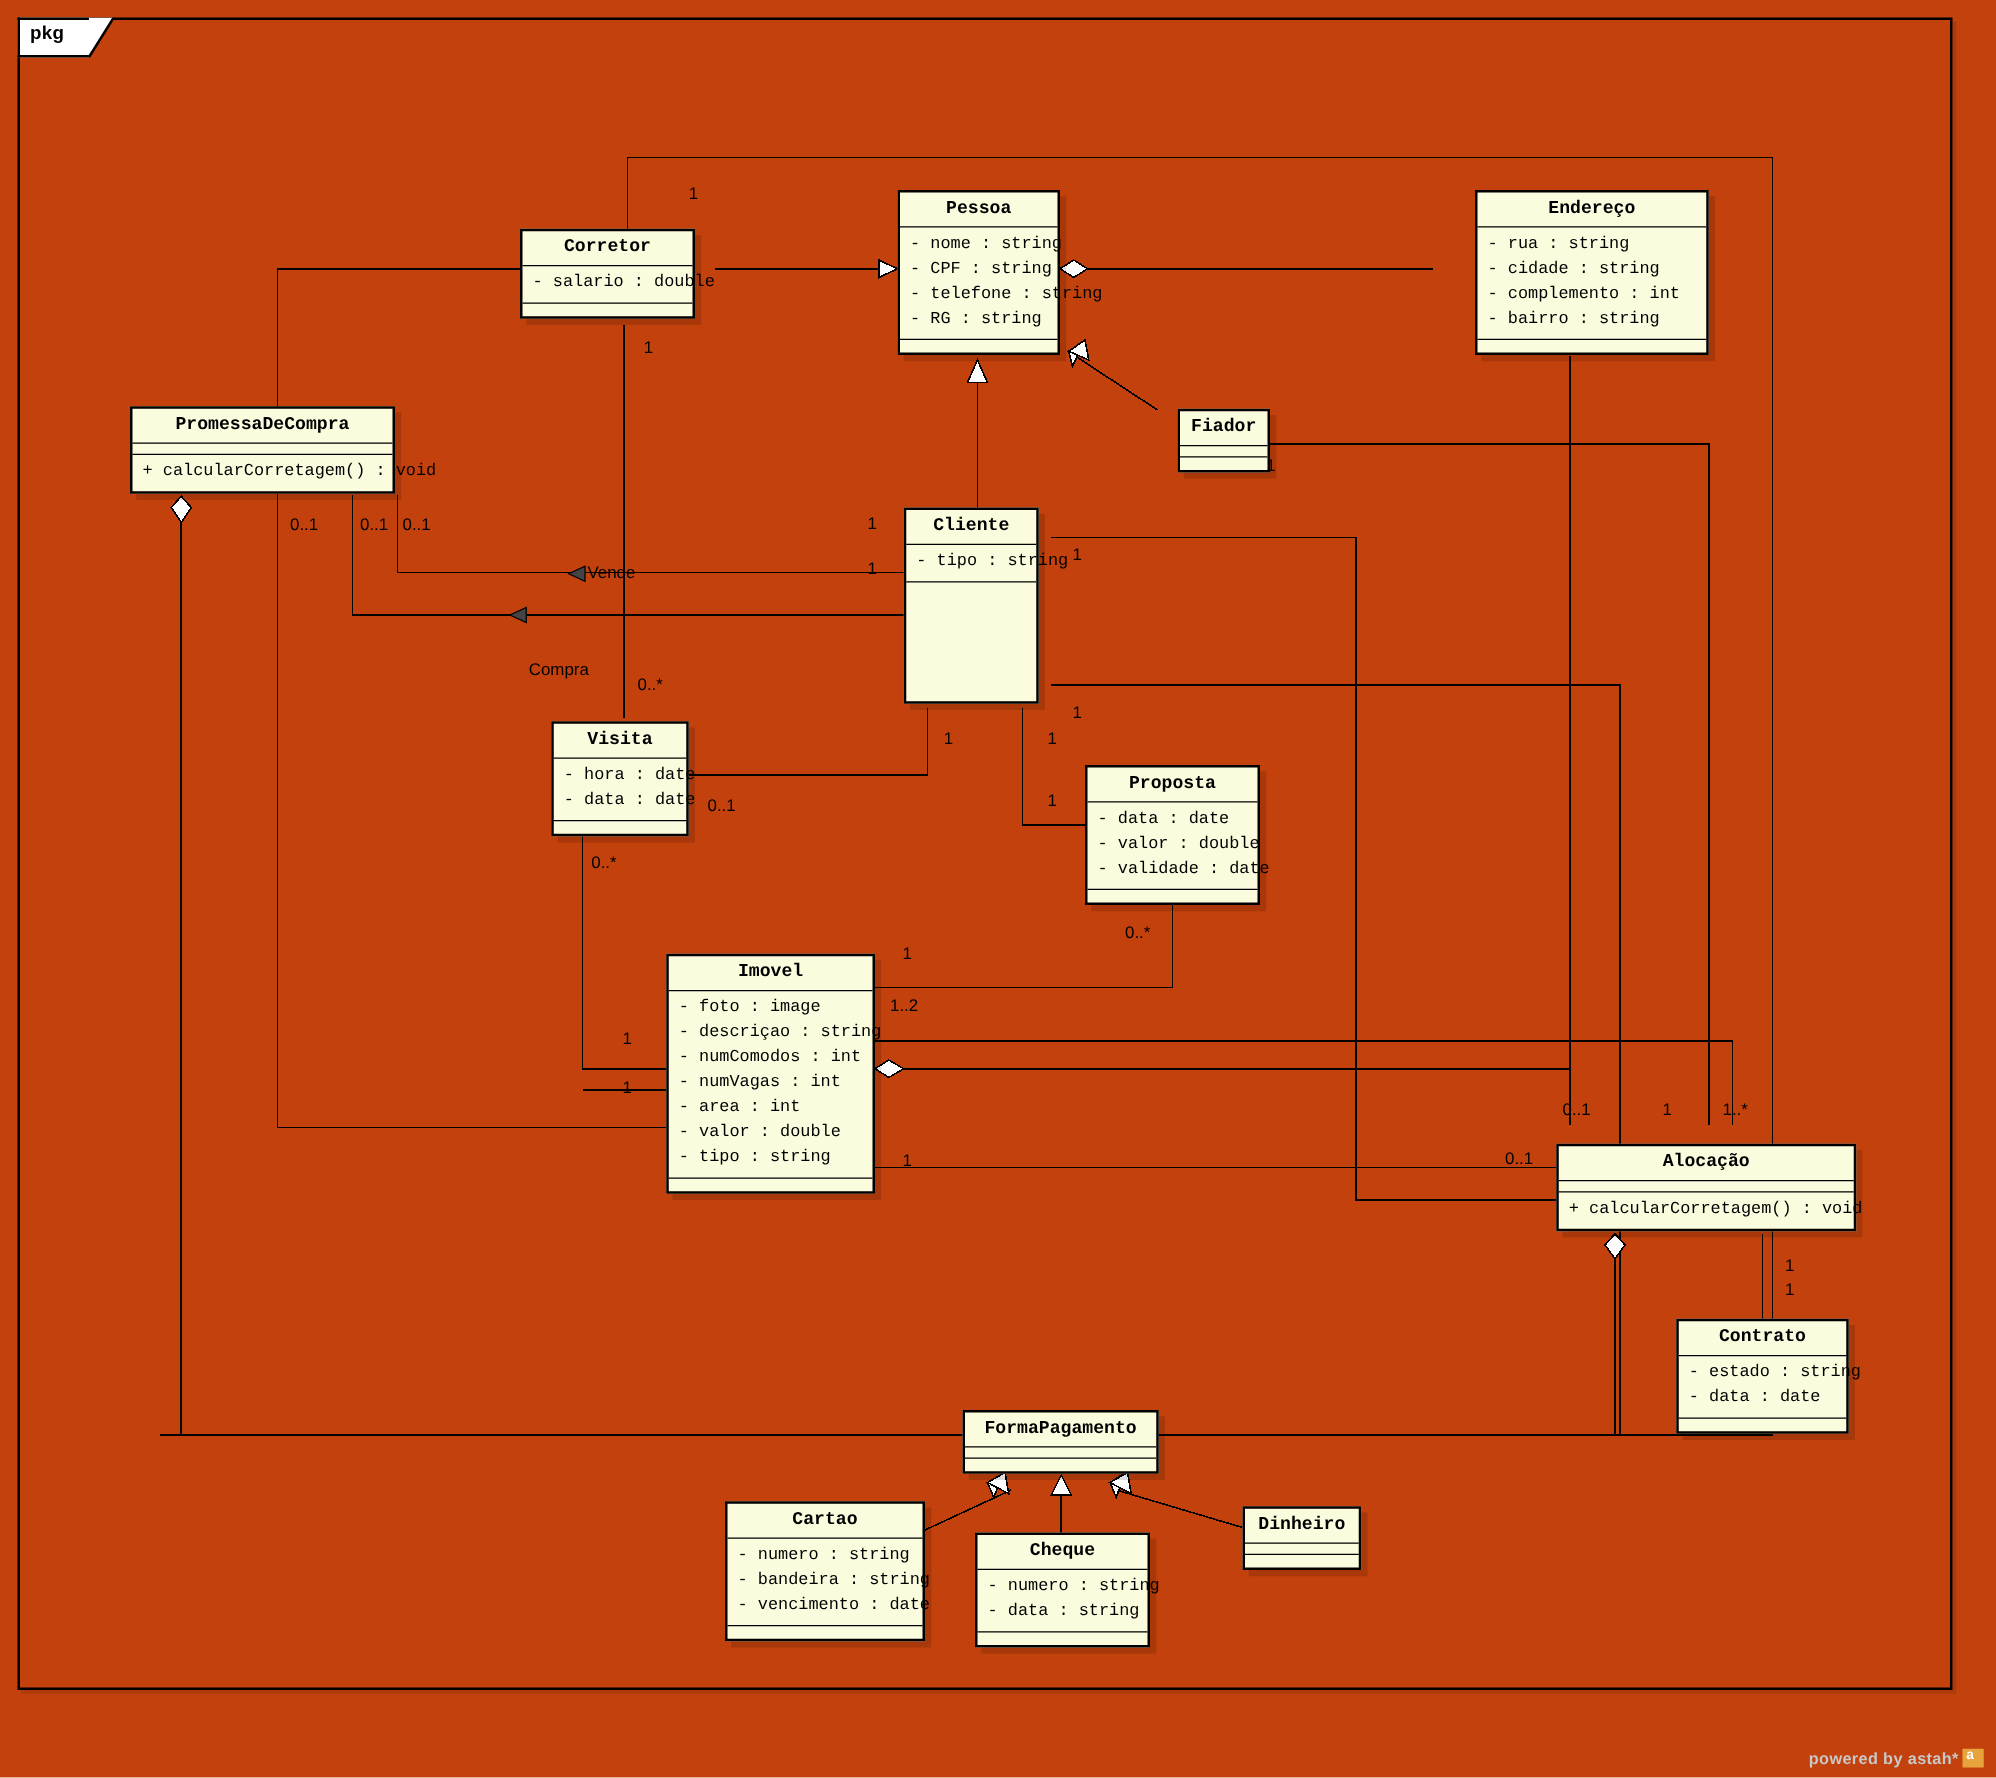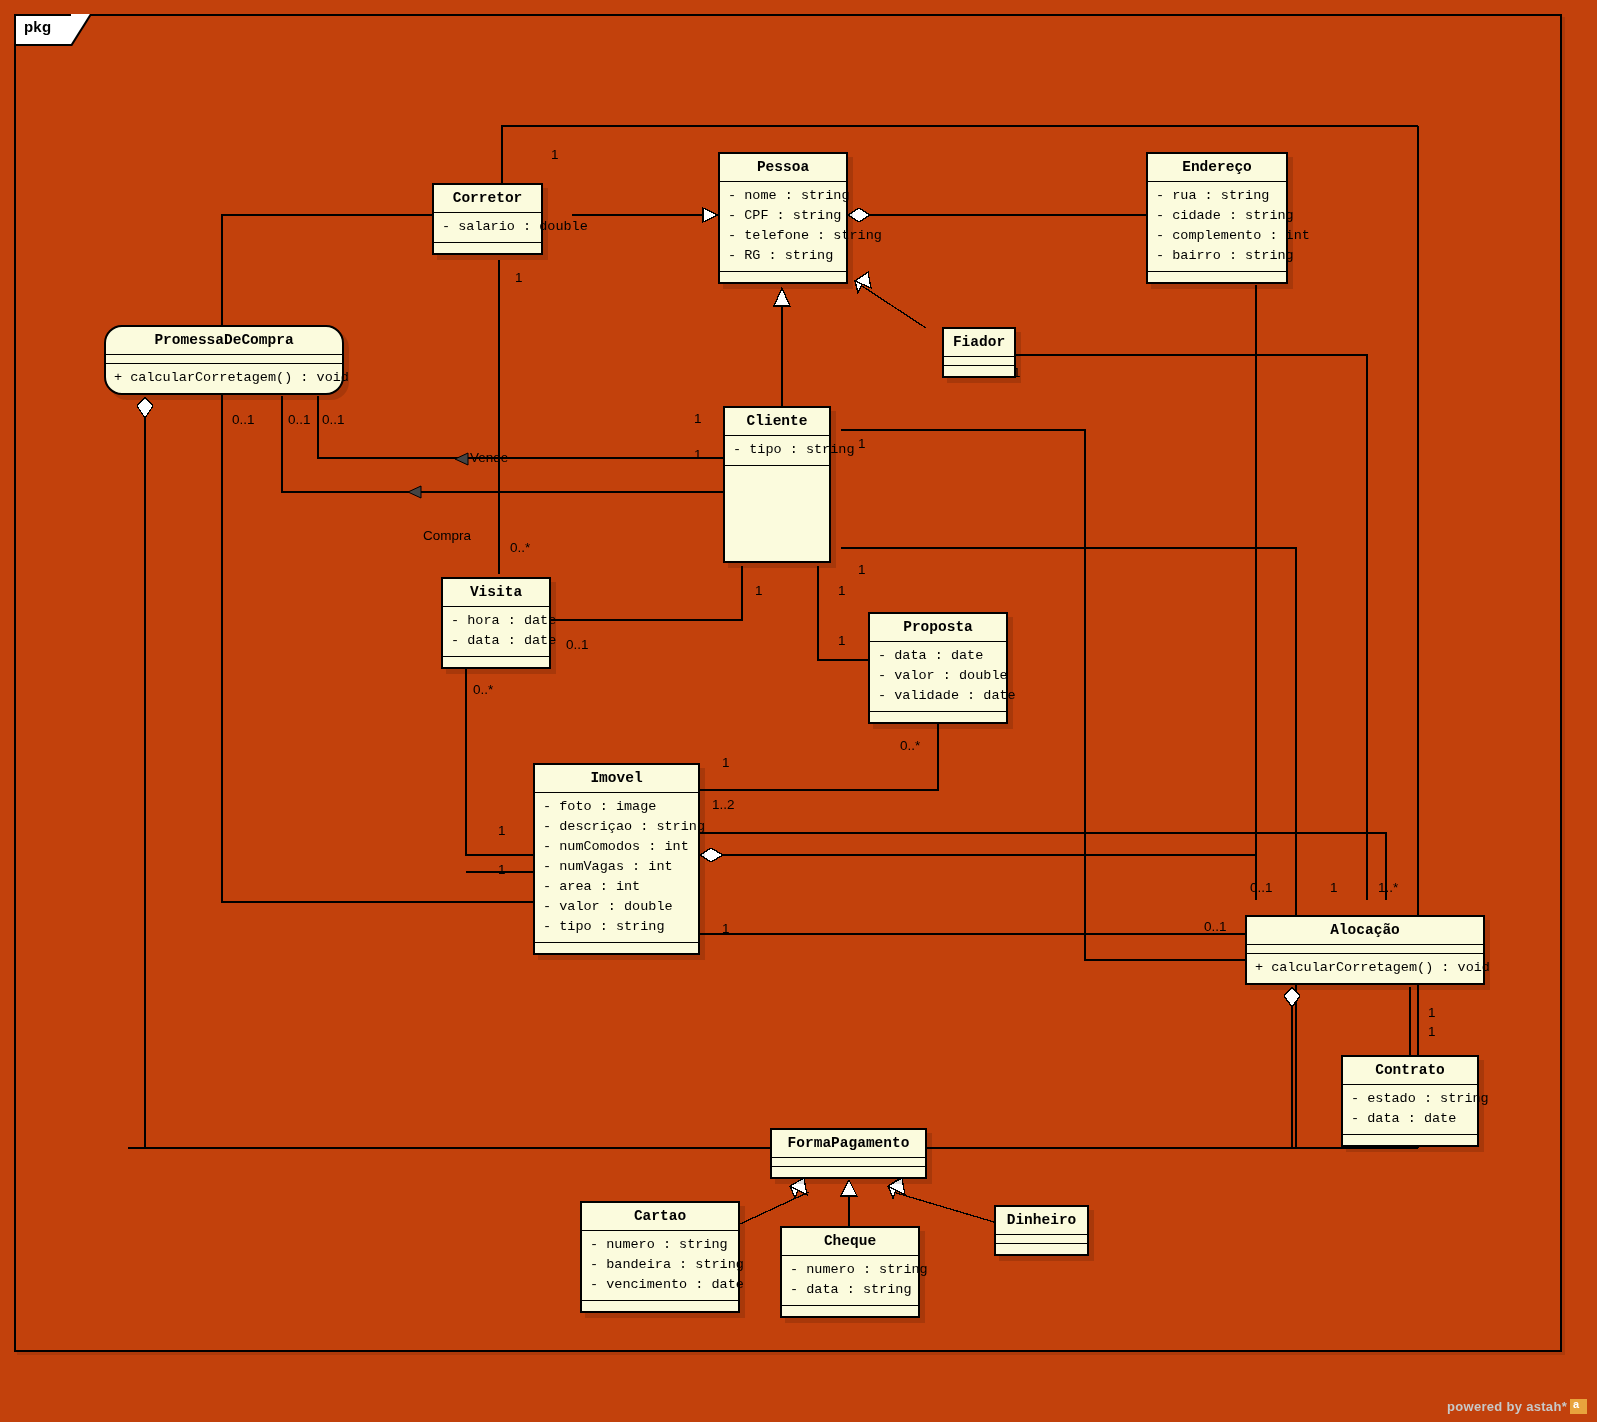--- a/index.html
+++ b/index.html
@@ -278,51 +278,51 @@
       <path d="M849,1228 L849,1196"></path>
       <path d="M841,1196 L849,1180 L857,1196 z" fill="#fff" stroke="#000" stroke-width="1.3"></path>
 
       
       <path d="M994,1222 L893,1192"></path>
       <path d="M900,1178 L888,1186 L893,1198 z" fill="#fff" stroke="#000" stroke-width="1.3"></path>
       <path d="M888,1186 L902,1178 L905,1195 z" fill="#fff" stroke="#000" stroke-width="1.3"></path>
     </g>
   </svg>
 
-  <div class="uml-class" style="left:432px; top:183px; width:111px;">
+  <div class="uml-class" style="left:416px; top:183px; width:140px;">
     <div class="uml-name">Corretor</div>
     <div class="uml-attrs">
       <div class="uml-row">- salario : double</div>
     </div>
     <div class="uml-ops empty"></div>
   </div>
 
   <div class="uml-class" style="left:718px; top:152px; width:130px;">
     <div class="uml-name">Pessoa</div>
     <div class="uml-attrs">
       <div class="uml-row">- nome : string</div>
       <div class="uml-row">- CPF : string</div>
       <div class="uml-row">- telefone : string</div>
       <div class="uml-row">- RG : string</div>
     </div>
     <div class="uml-ops empty"></div>
   </div>
 
-  <div class="uml-class" style="left:1146px; top:152px; width:142px;">
+  <div class="uml-class" style="left:1180px; top:152px; width:187px;">
     <div class="uml-name">Endereço</div>
     <div class="uml-attrs">
       <div class="uml-row">- rua : string</div>
       <div class="uml-row">- cidade : string</div>
       <div class="uml-row">- complemento : int</div>
       <div class="uml-row">- bairro : string</div>
     </div>
     <div class="uml-ops empty"></div>
   </div>
 
-  <div class="uml-class" style="left:104px; top:325px; width:240px;border-radius:18px;">
+  <div class="uml-class" style="left:104px; top:325px; width:212px;">
     <div class="uml-name">PromessaDeCompra</div>
     <div class="uml-attrs empty"></div>
     <div class="uml-ops">
       <div class="uml-row">+ calcularCorretagem() : void</div>
     </div>
   </div>
 
   <div class="uml-class" style="left:922px; top:327px; width:74px;margin-left:20px;">
     <div class="uml-name">Fiador</div>
     <div class="uml-attrs empty"></div>

